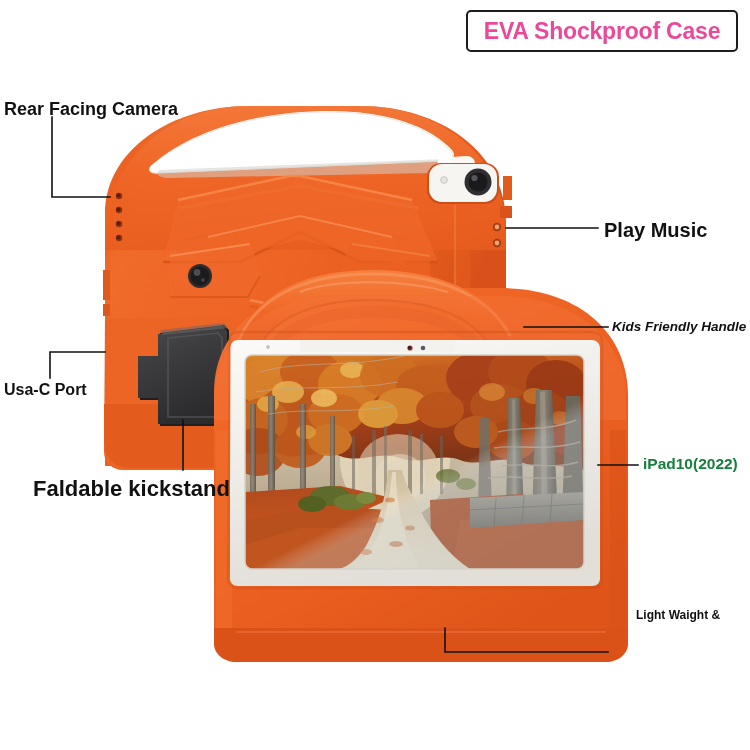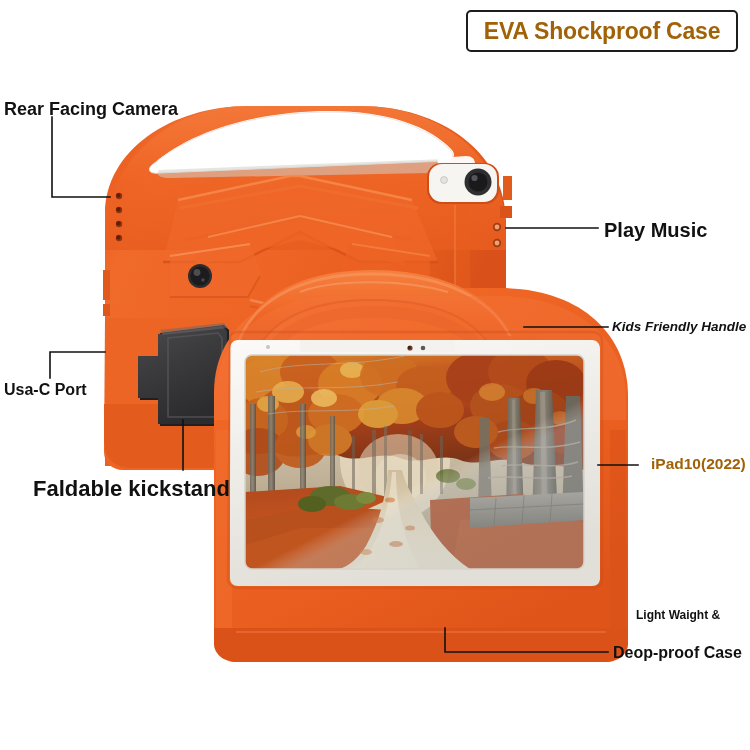--- a/index.html
+++ b/index.html
@@ -34,36 +34,36 @@
     border: 2px solid #1d1d1b;
     border-radius: 5px;
     background: #ffffff;
     display: flex;
     align-items: center;
     justify-content: center;
     box-sizing: border-box;
     z-index: 60;
   }
   #title-badge .title-text {
-    color: #a16207;
+    color: #ec4899;
     font-size: 23px;
     font-weight: bold;
     letter-spacing: -0.2px;
     white-space: nowrap;
   }
 
   
   .callout {
     position: absolute;
     color: #111111;
     font-weight: bold;
     white-space: nowrap;
     z-index: 55;
   }
-  .callout.orange { color: #a16207; margin-left: 8px; }
+  .callout.orange { color: #15803d; }
 
   #lbl-rear-camera   { left: 4px;   top: 99px;  font-size: 18px; }
   #lbl-usbc          { left: 4px;   top: 381px; font-size: 16px; text-align: center; }
   #lbl-kickstand     { left: 33px;  top: 476px; font-size: 22px; }
   #lbl-play-music    { left: 604px; top: 219px; font-size: 20px; }
   #lbl-handle        { left: 612px; top: 319px; font-size: 13.5px; font-style: italic; }
   #lbl-ipad          { left: 643px; top: 455px; font-size: 15.5px; }
   #lbl-light         { left: 636px; top: 608px; font-size: 12px; }
   #lbl-deop          { left: 613px; top: 644px; font-size: 16px; }
 
@@ -524,15 +524,14 @@
   <div class="callout" id="lbl-kickstand">Faldable kickstand</div>
 
   <div class="callout" id="lbl-play-music">Play Music</div>
 
   <div class="callout" id="lbl-handle">Kids Friendly Handle</div>
 
   <div class="callout orange" id="lbl-ipad">iPad10(2022)</div>
 
   <div class="callout" id="lbl-light">Light Waight &amp;</div>
 
-  <div class="callout" id="lbl-deop">Deop-proof Case</div>
 
 </div>
 
 </body></html>

